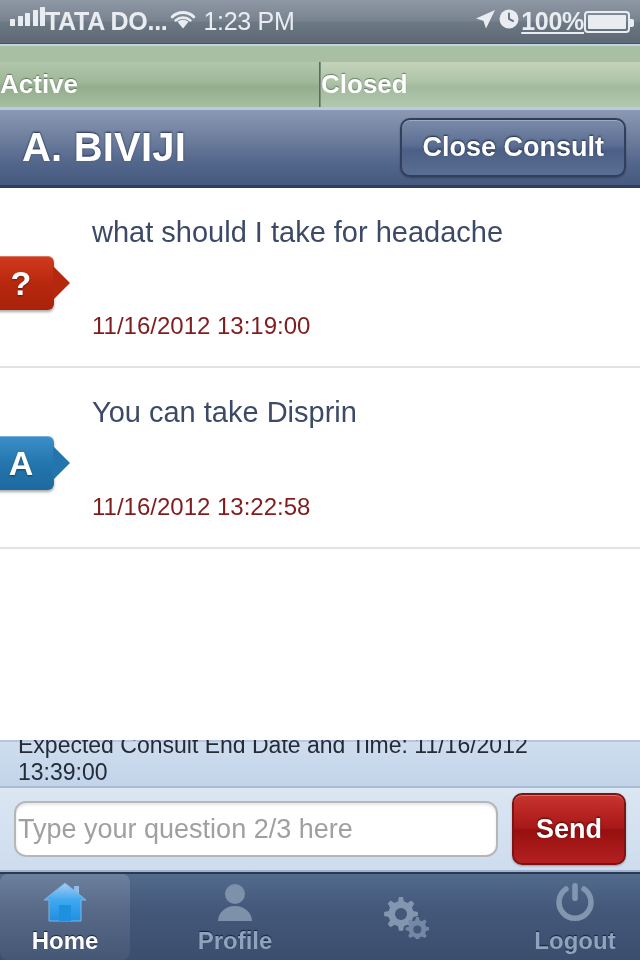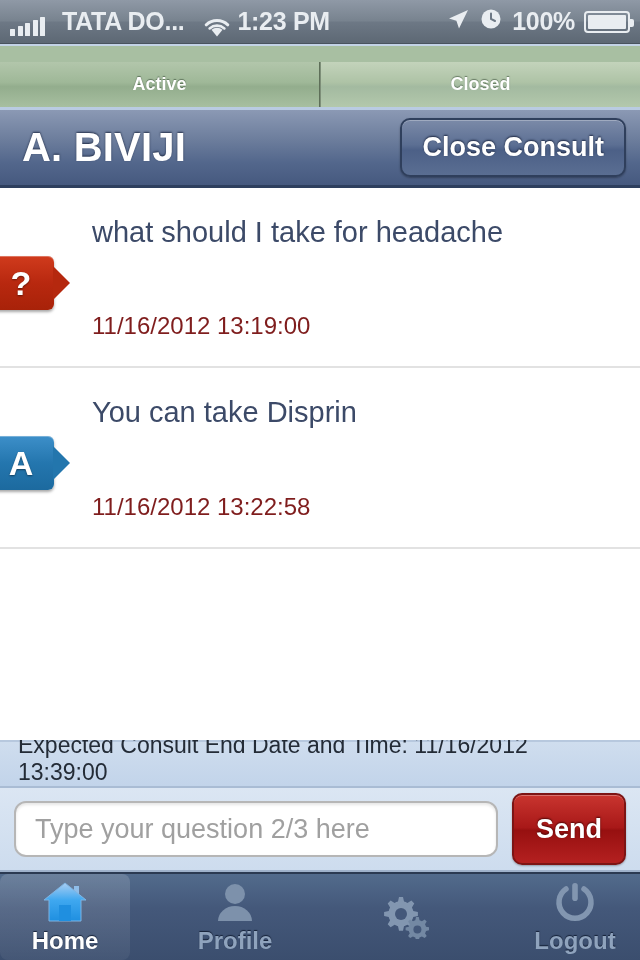--- a/index.html
+++ b/index.html
@@ -15,35 +15,35 @@
   .statusbar {
     height: 44px; flex: 0 0 44px;
     background: linear-gradient(to bottom, #8f99a6 0%, #78838f 48%, #6d7885 52%, #5d6874 100%);
     display: flex; align-items: center;
     padding: 0 10px;
     color: #e9edf1;
     font-size: 25px; font-weight: bold;
     letter-spacing: -0.3px;
     border-bottom: 1px solid #49535e;
   }
-  .sb-left { display: flex; align-items: flex-end; gap: 17px; }
-  .sb-right { display: flex; align-items: center; gap: 9px; margin-left: auto; }
+  .sb-left { display: flex; align-items: flex-start; gap: 0; }
+  .sb-right { display: flex; align-items: center; margin-left: auto; text-decoration: underline; }
   .sb-center { display: flex; align-items: center; }
 
   .bars { display: flex; align-items: flex-end; gap: 2.5px; height: 19px; }
   .bars i { display: block; width: 5px; background: #e9edf1; border-radius: 0.5px; }
   .bars i:nth-child(1) { height: 7px; }
   .bars i:nth-child(2) { height: 10px; }
   .bars i:nth-child(3) { height: 13px; }
   .bars i:nth-child(4) { height: 16px; }
   .bars i:nth-child(5) { height: 19px; }
 
   .carrier { font-size: 25px; font-weight: bold; }
   .wifi { width: 28px; height: 21px; position: relative; margin: 0 2px; }
-  .clock-time { font-size: 25px; font-weight: bold; margin-left: 4px; }
+  .clock-time { font-size: 25px; font-weight: normal; margin-left: 4px; }
 
   .battery {
     width: 46px; height: 22px; border: 2px solid #e9edf1; border-radius: 4px;
     position: relative; display: flex; align-items: center; padding: 2px;
   }
   .battery::after {
     content: ""; position: absolute; right: -6px; top: 6px;
     width: 4px; height: 8px; background: #e9edf1; border-radius: 0 2px 2px 0;
   }
   .battery .fill { background: #e9edf1; width: 100%; height: 100%; border-radius: 1px; }
@@ -51,22 +51,22 @@
   
   .segmented {
     flex: 0 0 66px; height: 66px;
     display: flex;
     border-top: 2px solid #c3d3e6;
     border-bottom: 3px solid #b9cbe2;
     background: #a8bfa2;
   }
   .seg {
     flex: 1 1 50%;
-    display: flex; align-items: center; justify-content: center;
-    font-size: 18px; font-weight: bold; color: #ffffff;
+    display: flex; align-items: center; justify-content: flex-start;
+    font-size: 26px; font-weight: bold; color: #ffffff;
     text-shadow: 0 -1px 1px rgba(40,60,40,0.55);
     cursor: pointer;
     margin-top: 16px;
   }
   .seg.active {
     background: linear-gradient(to bottom, #b2c6ab 0%, #9fb898 45%, #93ad8d 55%, #a7bfa0 100%);
     border-right: 1px solid #5e6f59;
   }
   .seg.inactive {
     background: linear-gradient(to bottom, #c3d3bb 0%, #aec3a6 45%, #a3baa0 55%, #b3c8ac 100%);
@@ -171,21 +171,21 @@
     padding: 0 14px;
     gap: 14px;
     border-bottom: 2px solid #9fb2cb;
   }
   .q-input {
     flex: 1 1 auto;
     height: 56px;
     border-radius: 12px;
     border: 2px solid #b6b6b6;
     background: #ffffff;
-    padding: 0 19px;
+    padding: 0 2px;
     font-size: 27px;
     color: #0f172a;
     font-family: "Liberation Sans", sans-serif;
     box-shadow: inset 0 2px 3px rgba(0,0,0,0.10);
     outline: none;
   }
   .q-input::placeholder { color: #a0a0a0; }
   .send-btn {
     flex: 0 0 auto;
     height: 72px;

